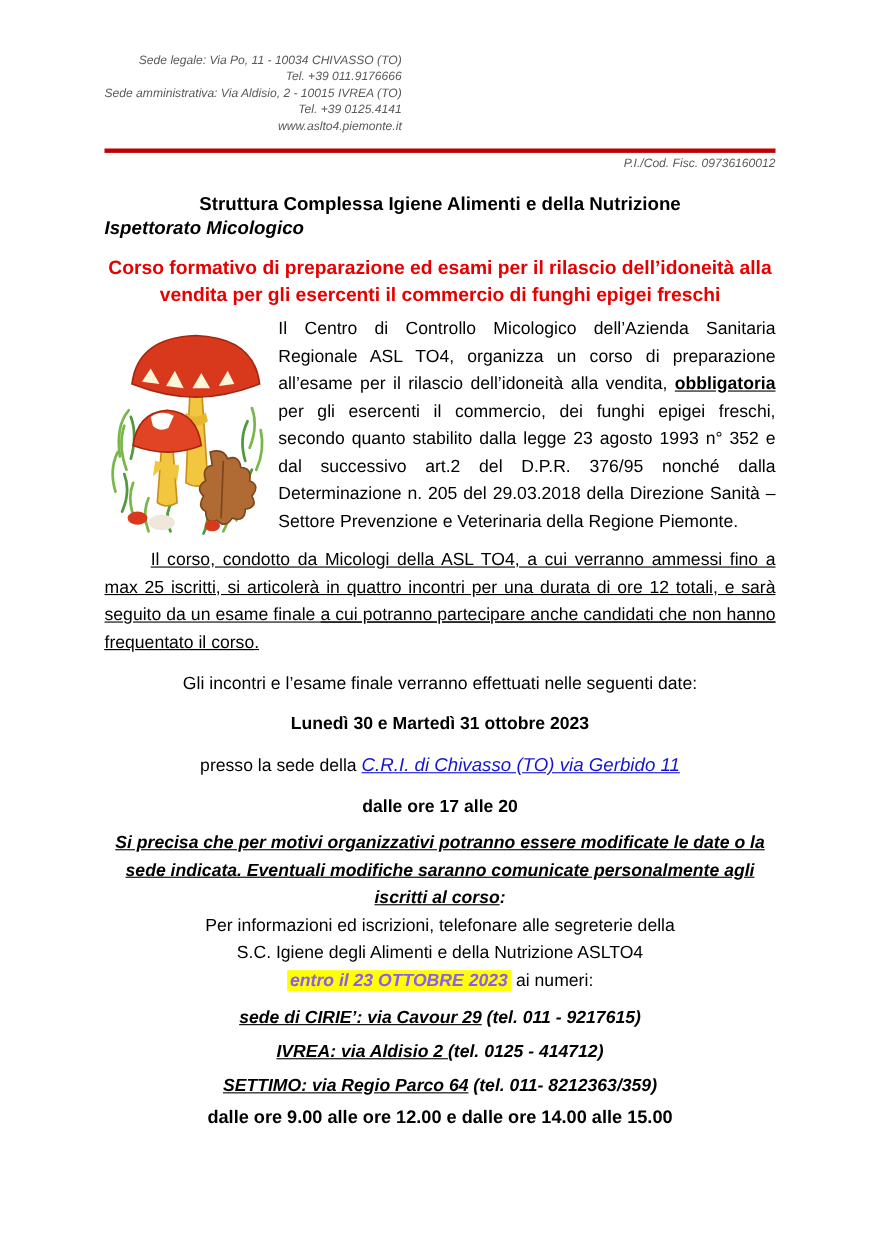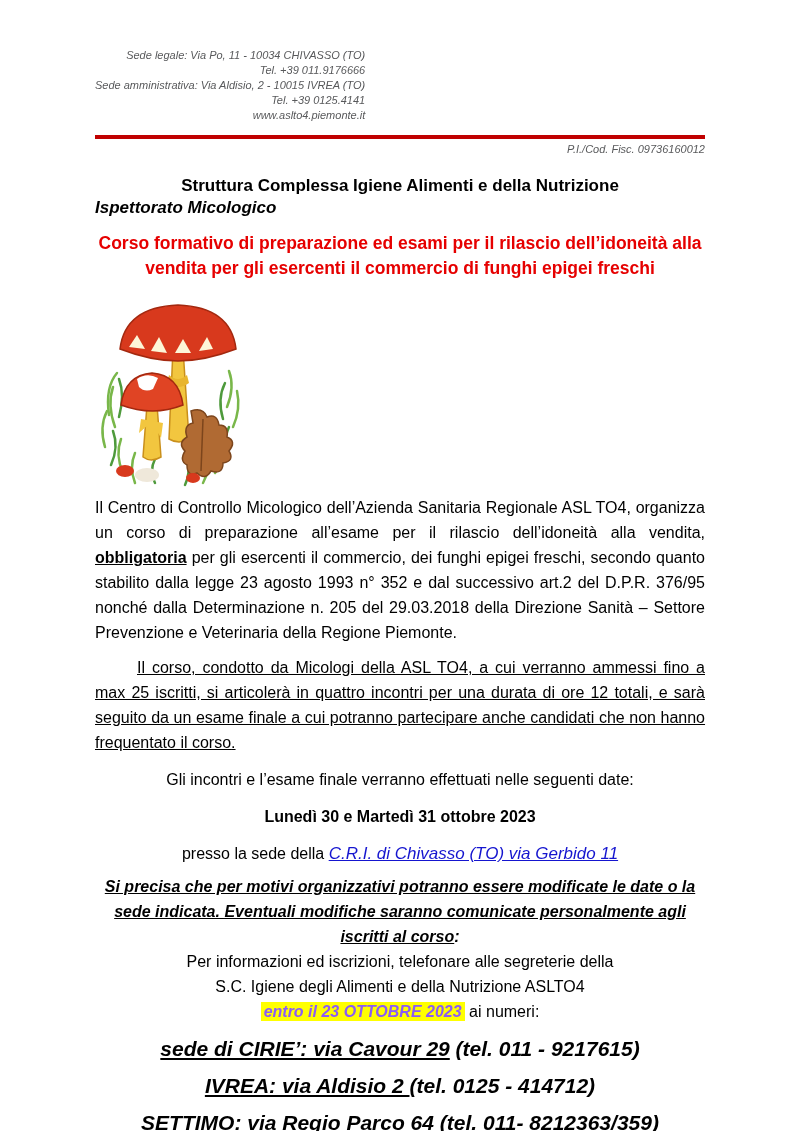--- a/index.html
+++ b/index.html
@@ -20,42 +20,42 @@
   .contacts { text-align: right; font-size: 11px; font-style: italic; color: #58595b; line-height: 15px; padding-top: 2px; }
   .red-rule { margin-top: 12px; height: 4px; background: #c00000; }
   .fiscal { margin-top: 4px; text-align: right; font-size: 11px; font-style: italic; color: #58595b; }
 
   
   .dept-title { margin-top: 20px; text-align: center; font-size: 17px; font-weight: bold; line-height: 22px; }
   .office-title { text-align: left; font-size: 17px; font-weight: bold; font-style: italic; line-height: 22px; }
   .course-title { margin-top: 12px; text-align: center; font-size: 17.5px; font-weight: bold; color: #e60000; line-height: 25px; }
 
   
-  .intro { margin-top: 6px; display: flex; gap: 8px; flex-direction: column; }
+  .intro { margin-top: 6px; display: flex; gap: 8px; }
   .mushroom-fig { width: 150px; height: 200px; flex: none; }
   .mushroom-fig svg { width: 150px; height: 200px; }
   .body-text { font-size: 16px; line-height: 25px; }
   .intro p { flex: 1; text-align: justify; }
   .emph-bold-underline { font-weight: bold; text-decoration: underline; }
   .para2 { margin-top: 10px; text-align: justify; text-indent: 42px; text-decoration: underline; }
   .underlined { text-decoration: underline; }
 
   .center { text-align: center; }
   .dates-intro { margin-top: 12px; }
   .dates-block { margin-top: 12px; font-weight: bold; line-height: 25px; }
   .venue-line { margin-top: 12px; font-size: 16px; }
   .venue-link {
     color: #1515cf; font-weight: normal; font-style: italic; text-decoration: underline;
     font-size: 17px; cursor: pointer;
   }
   .time-line { margin-top: 12px; font-weight: bold; }
   .notice { margin-top: 8px; font-weight: bold; font-style: italic; line-height: 25px; }
   .info-block { margin-top: 0; line-height: 25px; }
   .deadline-highlight { background: #ffff00; color: #8b5cf6; font-weight: bold; font-style: italic; padding: 1px 3px; }
-  .office-line { margin-top: 13px; font-weight: bold; font-style: italic; font-size: 21px; }
+  .office-line { margin-top: 13px; font-weight: bold; font-style: italic; font-size: 16px; }
   .office-name { text-decoration: underline; }
   .hours-line { margin-top: 10px; font-weight: bold; font-size: 16.5px; }
 </style>
 </head>
 <body>
 
 <div class="page">
 
   <header class="letterhead">
     <div class="contacts">
@@ -121,20 +121,21 @@
   <p class="body-text para2"><span>Il corso, condotto da Micologi della ASL TO4, a cui verranno ammessi fino a max 25 iscritti, si articolerà in quattro incontri per una durata di ore 12 totali, e sarà seguito da un esame finale </span><span class="underlined">a cui potranno partecipare anche candidati che non hanno frequentato il corso</span><span>.</span></p>
 
   <p class="body-text center dates-intro">Gli incontri e l’esame finale verranno effettuati nelle seguenti date:</p>
 
   <div class="center dates-block body-text">
     <div>Lunedì 30 e Martedì 31 ottobre 2023</div>
   </div>
 
   <p class="center venue-line body-text"><span>presso la sede della </span><span class="venue-link">C.R.I. di Chivasso (TO) via Gerbido 11</span></p>
 
+  <p class="center time-line body-text">dalle ore 17 alle 20</p>
 
   <p class="center notice body-text"><span class="underlined">Si precisa che per motivi organizzativi potranno essere modificate le date o la sede indicata. Eventuali modifiche saranno comunicate personalmente agli iscritti al corso</span><span>:</span></p>
 
   <div class="center info-block body-text">
     <div>Per informazioni ed iscrizioni, telefonare alle segreterie della</div>
     <div>S.C. Igiene degli Alimenti e della Nutrizione ASLTO4</div>
     <div><span class="deadline-highlight">entro il 23 OTTOBRE 2023</span><span> ai numeri:</span></div>
   </div>
 
   <p class="center office-line"><span class="office-name">sede di CIRIE’: via Cavour 29</span><span> (tel. 011 - 9217615)</span></p>

